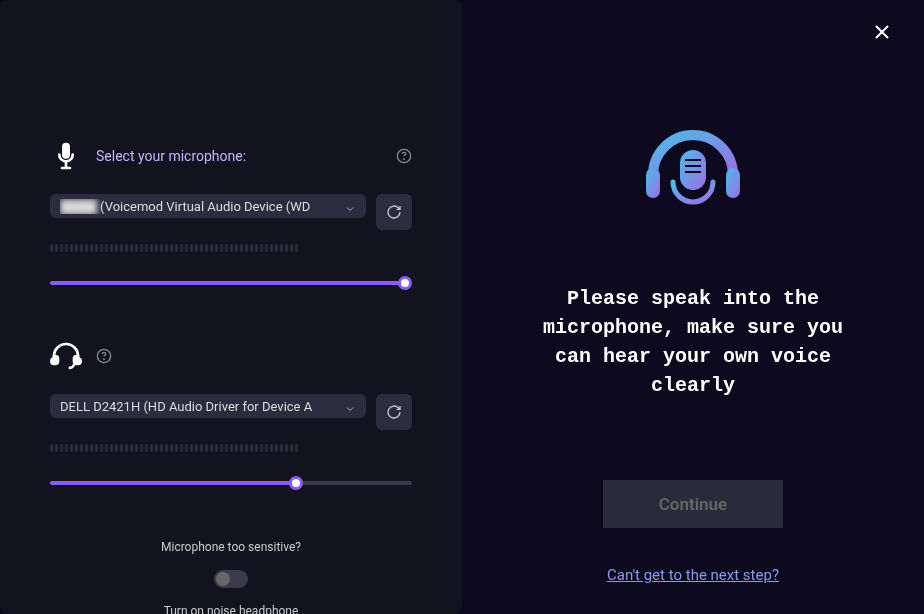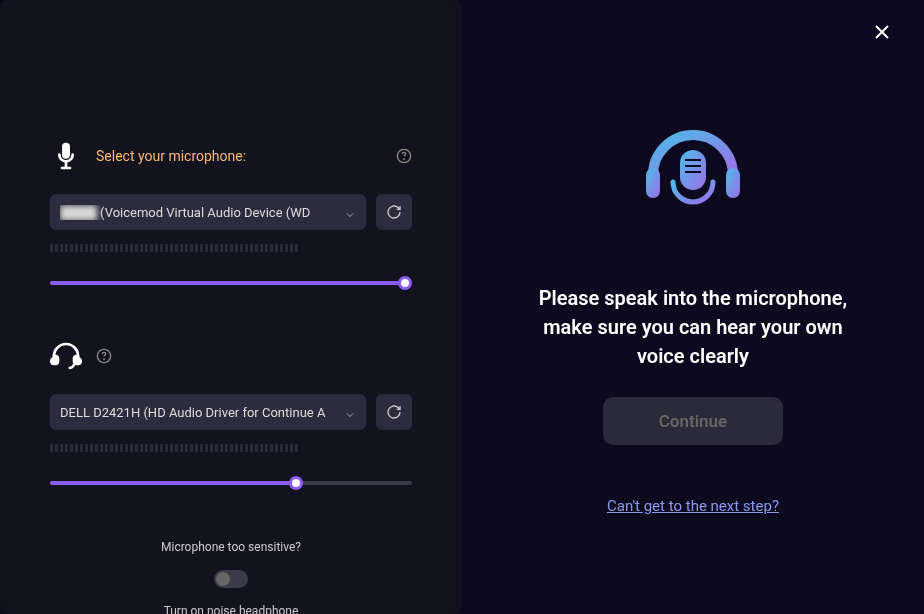--- a/index.html
+++ b/index.html
@@ -48,38 +48,38 @@
       margin-bottom: 22px;
     }
     .section-icon {
       width: 32px;
       height: 32px;
       margin-right: 14px;
       flex-shrink: 0;
     }
     .section-label {
       font-size: 14px;
-      color: #fdba74;
+      color: #c4b5fd;
       flex: 1;
     }
     .help-icon {
       width: 16px;
       height: 16px;
       color: #888;
       cursor: pointer;
     }
     .controls-row {
       display: flex;
       gap: 10px;
       margin-bottom: 14px;
       margin-left: 0;
     }
     .dropdown {
       flex: 1;
-      height: 36px;
+      height: 24px;
       background: #2c2c3e;
       border-radius: 6px;
       display: flex;
       align-items: center;
       padding: 11px 10px;
       cursor: pointer;
       position: relative;
       overflow: hidden;
     }
     .dropdown-text {
@@ -181,35 +181,36 @@
       margin-top: 110px;
       margin-bottom: 40px;
     }
     .instruction {
       font-size: 20px;
       font-weight: 600;
       color: #fff;
       text-align: center;
       line-height: 1.45;
       padding: 0 70px;
-      margin-bottom: 26px;
+      margin-bottom: 80px;
+      font-family: Liberation Mono, monospace;
     }
     .continue-btn {
       width: 180px;
       height: 48px;
       background: #2a2a3a;
-      border-radius: 10px;
+      border-radius: 0;
       display: flex;
       align-items: center;
       justify-content: center;
       font-size: 17px;
       font-weight: 600;
       color: #666;
       cursor: pointer;
-      margin-bottom: 52px;
+      margin-bottom: 38px;
     }
     .help-link {
       font-size: 15px;
       color: #8b9aef;
       text-decoration: underline;
       cursor: pointer;
     }
   </style>
 </head>
 <body>
@@ -322,21 +323,21 @@
       <div class="help-icon">
         <svg viewBox="0 0 24 24" fill="none" stroke="currentColor" stroke-width="2">
             <circle cx="12" cy="12" r="10"></circle>
             <path d="M9.5 9a2.5 2.5 0 0 1 5 0c0 1.5-2.5 2-2.5 3.5"></path>
             <circle cx="12" cy="17" r="0.5" fill="currentColor"></circle>
           </svg>
       </div>
     </div>
     <div class="controls-row">
       <div class="dropdown">
-        <span class="dropdown-text">DELL D2421H (HD Audio Driver for Continue A</span>
+        <span class="dropdown-text">DELL D2421H (HD Audio Driver for Device A</span>
         <span class="chevron">
           <svg viewBox="0 0 24 24" fill="none" stroke="currentColor" stroke-width="2">
               <polyline points="6 9 12 15 18 9"></polyline>
             </svg>
         </span>
       </div>
       <div class="refresh-btn">
         <svg viewBox="0 0 24 24" fill="none" stroke="currentColor" stroke-width="2">
             <path d="M21 12a9 9 0 1 1-3-6.7L21 8"></path>
             <polyline points="21 3 21 8 16 8"></polyline>

